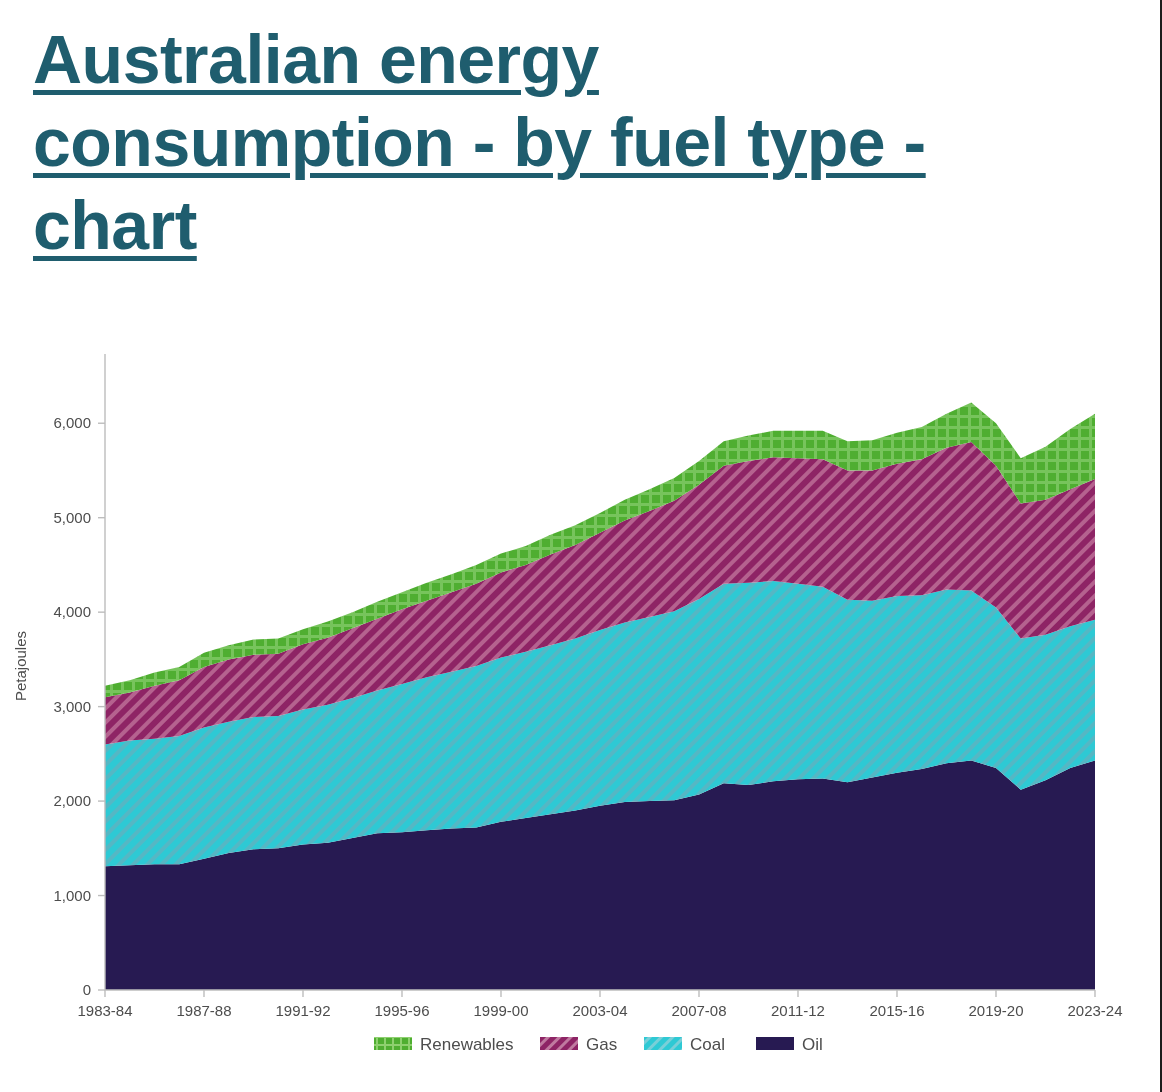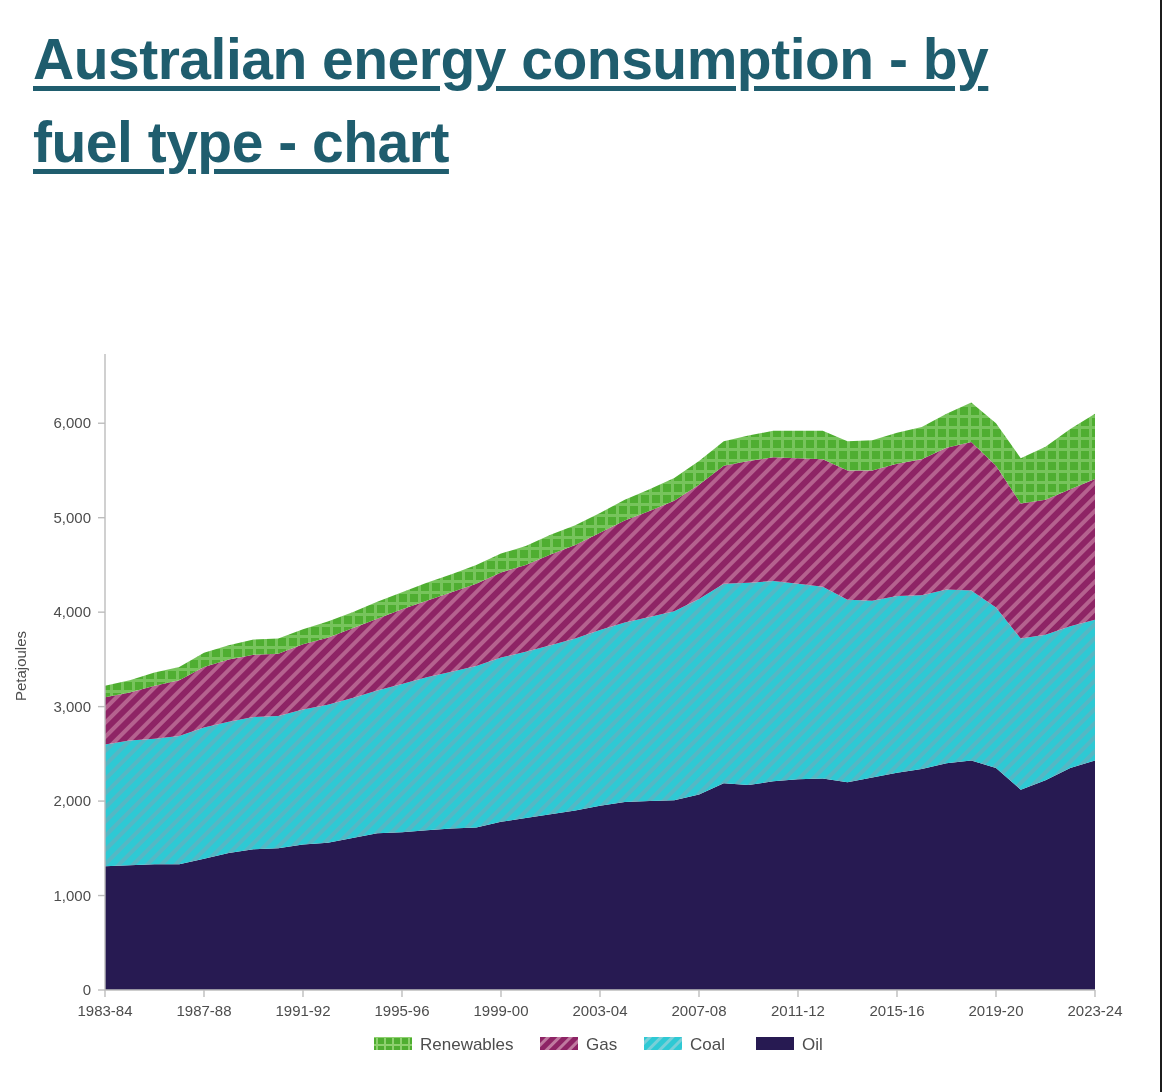--- a/index.html
+++ b/index.html
@@ -20,21 +20,21 @@
     position:absolute;top:0;left:0;width:1152px;height:1092px;
     background:#fff;
   }
   .title{
     position:absolute;
     left:33px; top:18px;
     width:1000px;
     margin:0;
     font-family:"Liberation Sans", sans-serif;
     font-weight:700;
-    font-size:57px;
+    font-size:68px;
     line-height:83px;
     letter-spacing:-0.5px;
     color:#1f5d6e;
     text-decoration:underline;
     text-decoration-thickness:5px;
     text-underline-offset:7px;
     cursor:pointer;
   }
   .chart-wrap{
     position:absolute;

